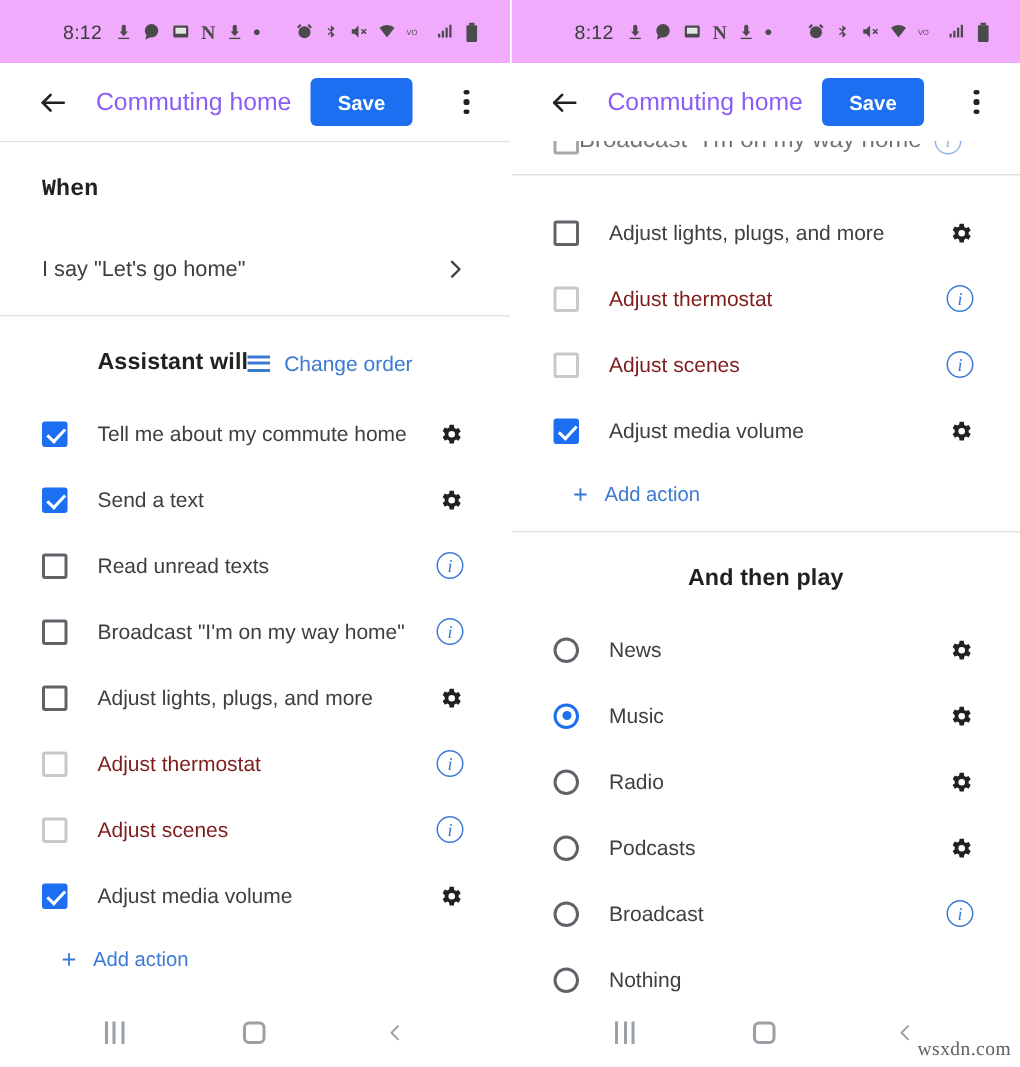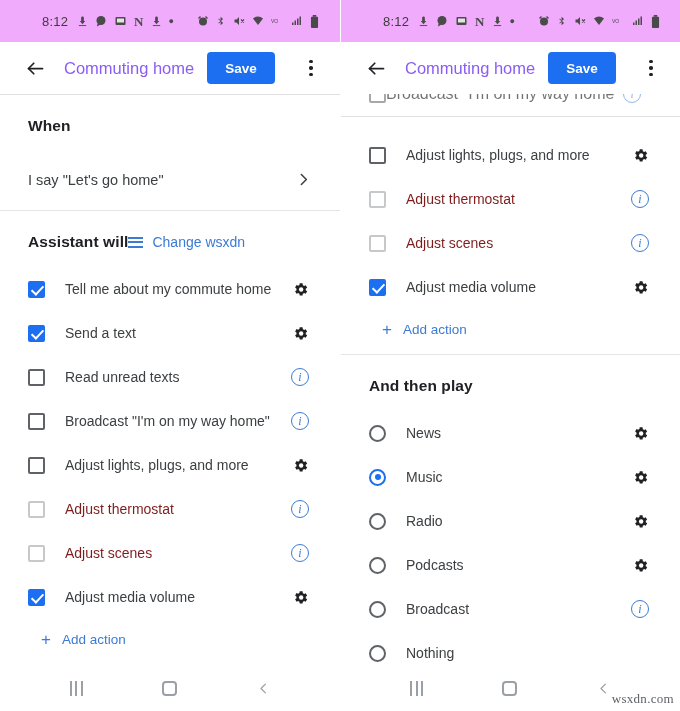--- a/index.html
+++ b/index.html
@@ -103,34 +103,34 @@
   
   .content { position: relative; background: #ffffff; }
 
   .section-title {
     font-size: 15.5px;
     font-weight: bold;
     color: #202124;
     letter-spacing: 0.1px;
   }
 
-  .when-block { padding: 22px 28px 0 28px; }
+  .when-block { padding: 22px 28px 0 28px; font-family: Liberation Mono, monospace; }
   .when-row {
     display: flex;
     align-items: center;
     justify-content: space-between;
     padding: 36px 28px 22px 28px;
   }
   .when-row .label { font-size: 14.5px; color: #3c4043; }
   .chev { color: #3c4043; display: flex; }
 
   .assistant-head {
     display: flex;
     align-items: center;
-    justify-content: flex-start;
+    justify-content: center;
     padding: 22px 28px 0 28px;
   }
   .change-order {
     display: flex;
     align-items: center;
     gap: 9px;
     color: #3c7bd4;
     font-size: 14px;
     cursor: pointer;
   }
@@ -372,21 +372,21 @@
       <div class="divider-full"></div>
 
       <div class="assistant-head">
         <div class="section-title">Assistant will</div>
         <div class="change-order">
           <span class="hamb">
               <i></i>
               <i></i>
               <i></i>
             </span>
-          <span>Change wsxdn</span>
+          <span>Change order</span>
         </div>
       </div>
 
       <div class="rows" id="left-actions">
           <div class="row">
             <span class="cb checked"></span>
             <span class="label">Tell me about my commute home</span>
             <span class="trail">
               <svg class="gear" width="17" height="17" viewBox="0 0 24 24" fill="currentColor">
                 <path d="M19.4 13a7.6 7.6 0 000-2l2-1.6-2-3.4-2.4 1a7.5 7.5 0 00-1.7-1L14.9 3h-4l-.4 2.6c-.6.3-1.2.6-1.7 1l-2.4-1-2 3.4L6.4 11a7.6 7.6 0 000 2l-2 1.6 2 3.4 2.4-1c.5.4 1.1.8 1.7 1l.4 2.6h4l.4-2.6c.6-.3 1.2-.6 1.7-1l2.4 1 2-3.4-2-1.6z"></path>

